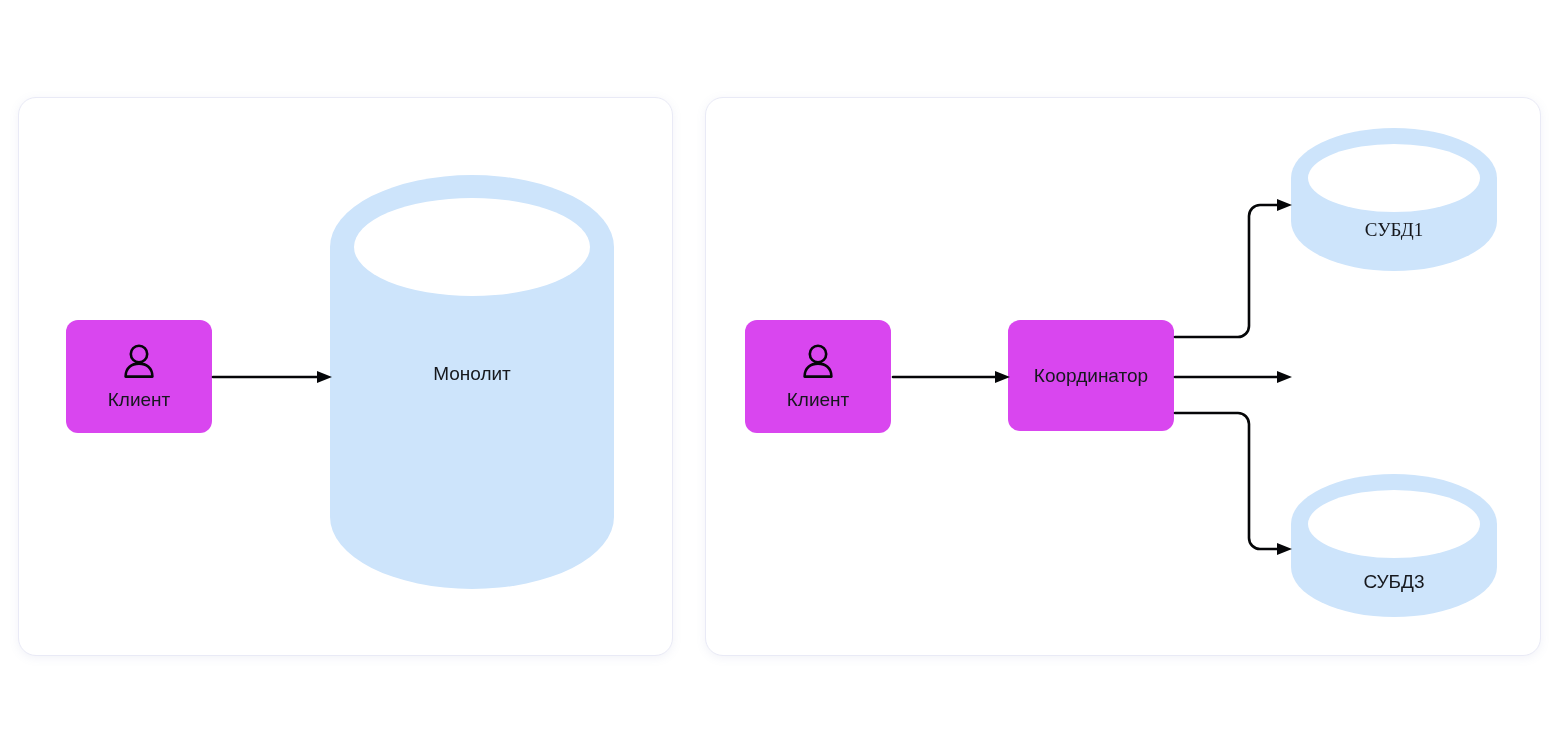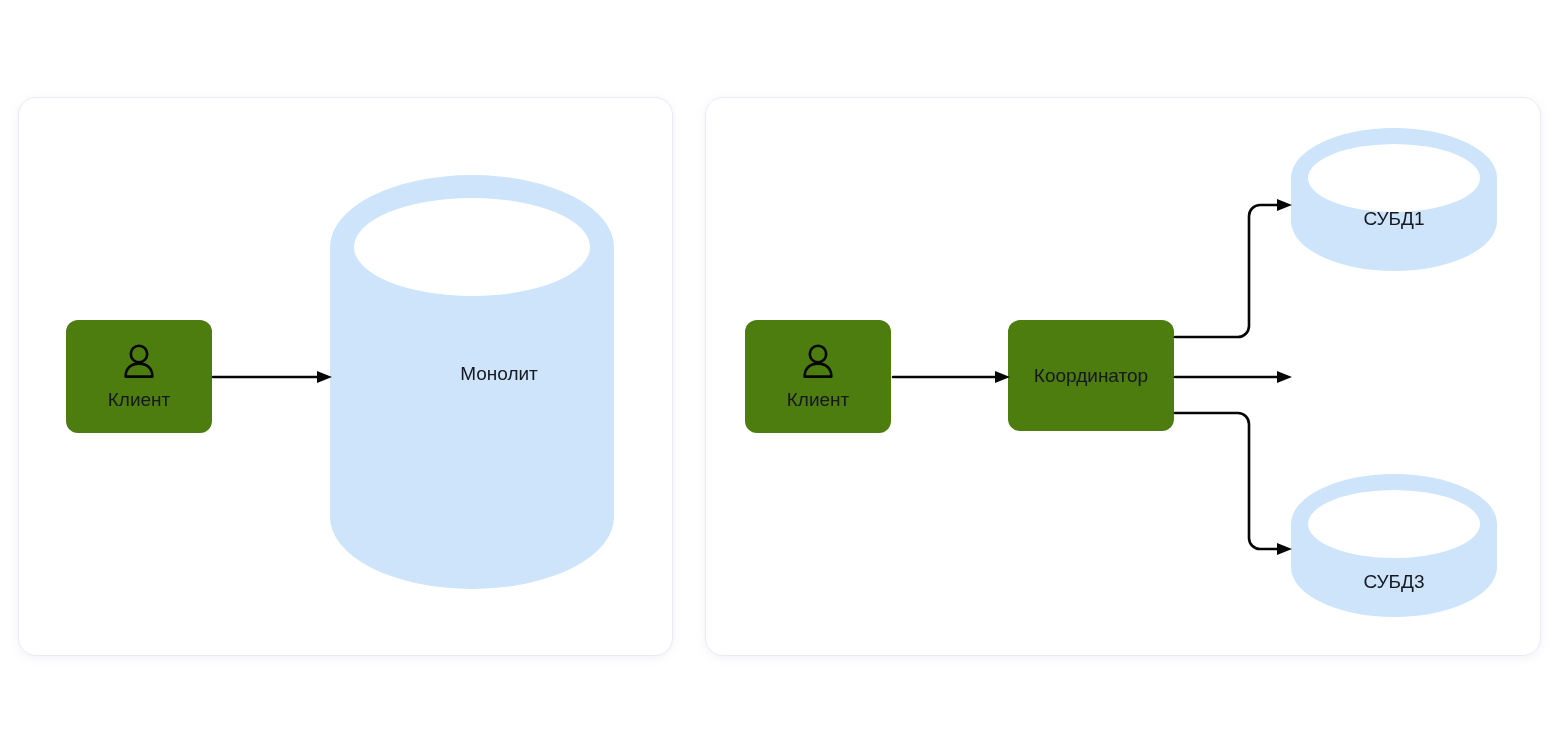--- a/index.html
+++ b/index.html
@@ -28,21 +28,21 @@
     border-radius: 18px;
     box-shadow: 0 2px 10px rgba(120,125,190,0.10);
     box-sizing: border-box;
   }
   #panel-left  { left: 18px;  top: 97px; width: 655px; height: 559px; }
   #panel-right { left: 705px; top: 97px; width: 836px; height: 559px; }
 
   
   .node-box {
     position: absolute;
-    background: #4d7c0f;
+    background: #d946ef;
     border-radius: 12px;
     box-sizing: border-box;
     display: flex;
     flex-direction: column;
     align-items: center;
     justify-content: center;
   }
   .node-box .label {
     color: #16181d;
     font-size: 19px;
@@ -101,21 +101,21 @@
       </svg>
     </span>
     <span class="label">Клиент</span>
   </div>
 
   <div class="cyl" id="monolith" style="left:330px; top:175px; width:284px; height:414px;">
     <svg viewBox="0 0 284 414" preserveAspectRatio="none" aria-hidden="true">
       <path d="M0 72 A142 72 0 0 1 284 72 L284 342 A142 72 0 0 1 0 342 Z" fill="#cde4fb"></path>
       <ellipse cx="142" cy="72" rx="118" ry="49" fill="#ffffff"></ellipse>
     </svg>
-    <span class="cyl-label" style="top:188px;margin-left:27px;">Монолит</span>
+    <span class="cyl-label" style="top:188px;">Монолит</span>
   </div>
 
   <svg class="edge">
     <line x1="213" y1="377" x2="321" y2="377"></line>
     <path class="head" d="M332 377 L317 371 L317 383 Z"></path>
   </svg>
 
   <div class="panel" id="panel-right"></div>
 
   <div class="node-box" id="client-right" style="left:745px; top:320px; width:146px; height:113px;">
@@ -130,21 +130,21 @@
 
   <div class="node-box" id="coordinator" style="left:1008px; top:320px; width:166px; height:111px;">
     <span class="label">Координатор</span>
   </div>
 
   <div class="cyl" id="shard-1" style="left:1291px; top:128px; width:206px; height:143px;">
     <svg viewBox="0 0 206 143" preserveAspectRatio="none" aria-hidden="true">
       <path d="M0 50 A103 50 0 0 1 206 50 L206 93 A103 50 0 0 1 0 93 Z" fill="#cde4fb"></path>
       <ellipse cx="103" cy="50" rx="86" ry="34" fill="#ffffff"></ellipse>
     </svg>
-    <span class="cyl-label" style="top:80px;">СУБД1</span>
+    <span class="cyl-label" style="top:91px;font-family:Liberation Serif, serif;">СУБД1</span>
   </div>
 
 
   <div class="cyl" id="shard-3" style="left:1291px; top:474px; width:206px; height:143px;">
     <svg viewBox="0 0 206 143" preserveAspectRatio="none" aria-hidden="true">
       <path d="M0 50 A103 50 0 0 1 206 50 L206 93 A103 50 0 0 1 0 93 Z" fill="#cde4fb"></path>
       <ellipse cx="103" cy="50" rx="86" ry="34" fill="#ffffff"></ellipse>
     </svg>
     <span class="cyl-label" style="top:97px;">СУБД3</span>
   </div>

